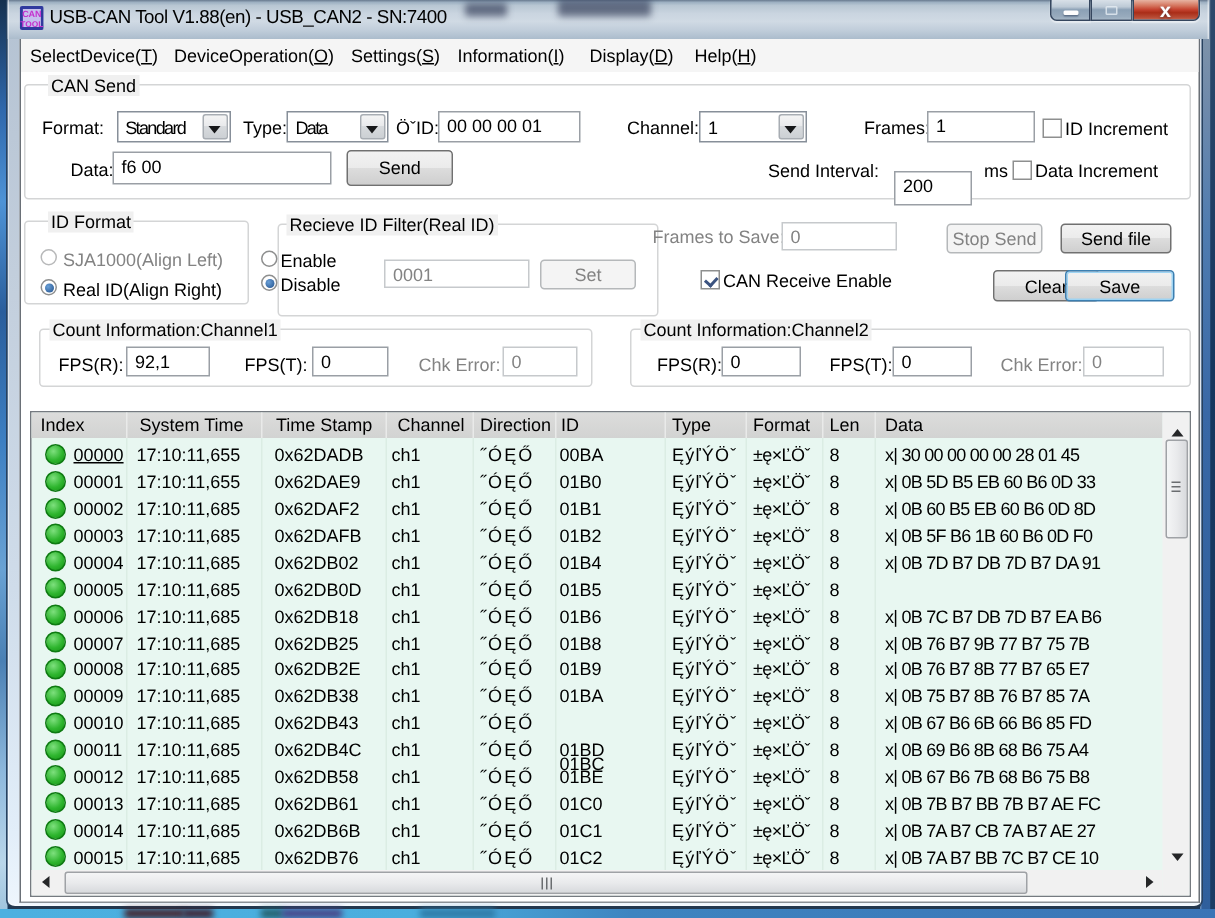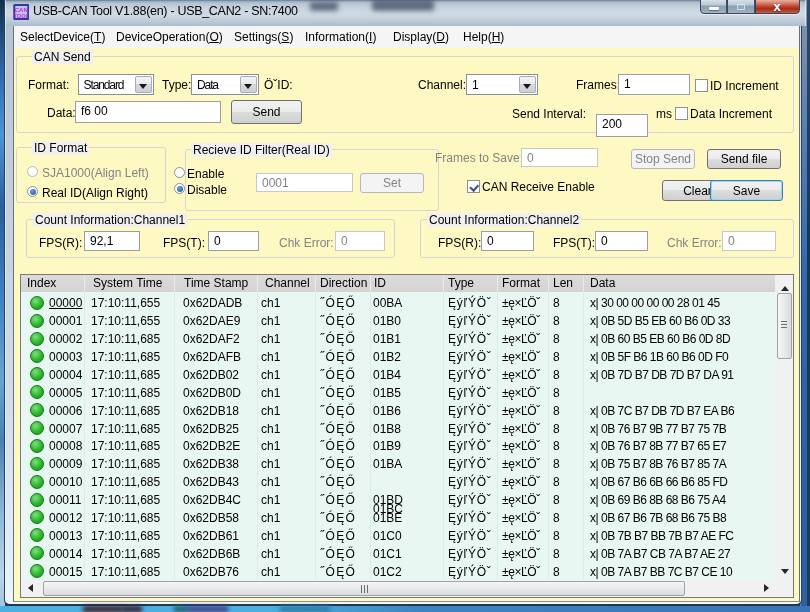--- a/index.html
+++ b/index.html
@@ -18,21 +18,21 @@
 #titletext { left:33px; top:4px; font-size:12.5px; letter-spacing:-0.3px; color:#000; }
 #icon { left:12.5px; top:4px; width:16.5px; height:16px; }
 .smudge { background:rgba(18,28,58,.55); filter:blur(2.5px); border-radius:2px; }
 
 .wbtn { top:0; height:14px; border:1px solid #35465e; border-top:none; box-shadow:0 1px 1px rgba(255,255,255,.5); }
 #btnmin { left:699.5px; width:27px; background:linear-gradient(#d8e0e8,#bdcad6 35%,#8ba0b5 50%,#98abbd 85%,#a5b6c6); border-radius:0 0 0 4.5px; }
 #btnmax { left:726.5px; width:28px; background:linear-gradient(#d8e0e8,#bdcad6 35%,#8ba0b5 50%,#98abbd 85%,#a5b6c6); }
 #btncls { left:754.5px; width:45px; background:linear-gradient(#e7b3a2,#d4735c 30%,#c64532 48%,#aa2d18 65%,#b9503a 92%,#c86850); border-radius:0 0 4.5px 0; }
 .glyph { position:absolute; left:0; right:0; text-align:center; font-weight:bold; color:#fff; }
 
-#client { left:13px; top:26px; width:787px; height:575.5px; background:#fef9c3; border:1px solid #6a7077; border-top:none; border-bottom:1.5px solid #8a9096; }
+#client { left:13px; top:26px; width:787px; height:575.5px; background:#ffffff; border:1px solid #6a7077; border-top:none; border-bottom:1.5px solid #8a9096; }
 
 #menubar { left:0; top:0; width:785px; height:22px; background:#f5f5f5; font-size:12px; color:#000; }
 .mi { position:absolute; top:4px; }
 
 .group { border:1px solid #d4d5d6; border-radius:3px; }
 .glabel { position:absolute; top:-7px; background:#f0f0f0; font-size:12px; color:#000; padding:0 2px; }
 .lbl { position:absolute; font-size:12px; color:#000; white-space:nowrap; }
 .dis { color:#838383; }
 
 .tf { position:absolute; background:#fff; border:1px solid #9a9fa5; font-size:12px; color:#000; padding:2px 0 0 5px; white-space:nowrap; overflow:hidden; }
@@ -118,20 +118,21 @@
   <div class="combo" style="left:63.5px;top:48px;width:76px;height:21px;">
       <span class="val">Standard</span>
       <span class="dd"></span>
     </div>
   <div class="lbl" style="left:148px;top:52px;text-align:right;">Type:</div>
   <div class="combo" style="left:177px;top:48px;width:68px;height:21px;">
       <span class="val">Data</span>
       <span class="dd"></span>
     </div>
   <div class="lbl" style="left:250px;top:52px;">ÖˇID:</div>
+  <div class="tf" style="left:278px;top:48px;width:95px;height:21px;">00 00 00 01</div>
   <div class="lbl" style="left:404px;top:52px;">Channel:</div>
   <div class="combo" style="left:452px;top:48px;width:72px;height:21px;">
       <span class="val">1</span>
       <span class="dd"></span>
     </div>
   <div class="lbl" style="left:562px;top:52px;">Frames:</div>
   <div class="tf" style="left:604px;top:48px;width:72px;height:21px;">1</div>
   <div class="cb" style="left:681px;top:53px;"></div>
   <div class="lbl" style="left:696px;top:53px;">ID Increment</div>
 

